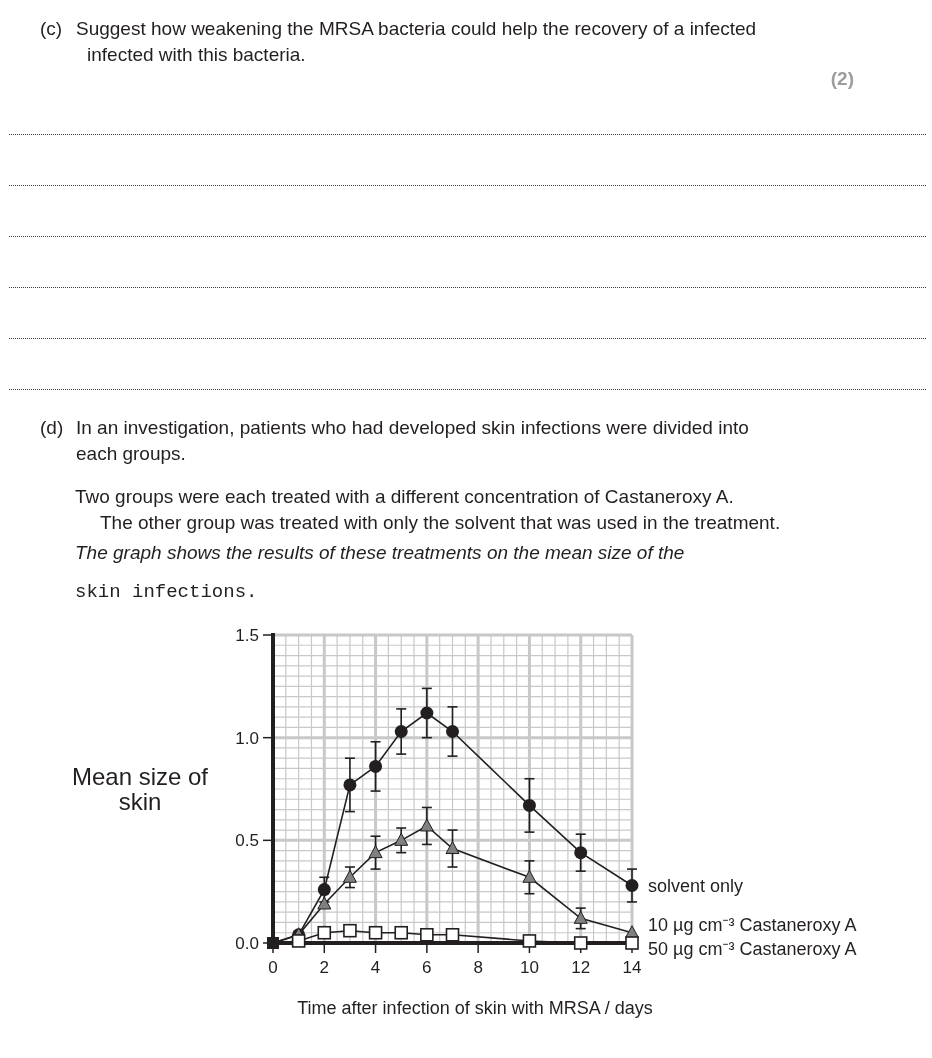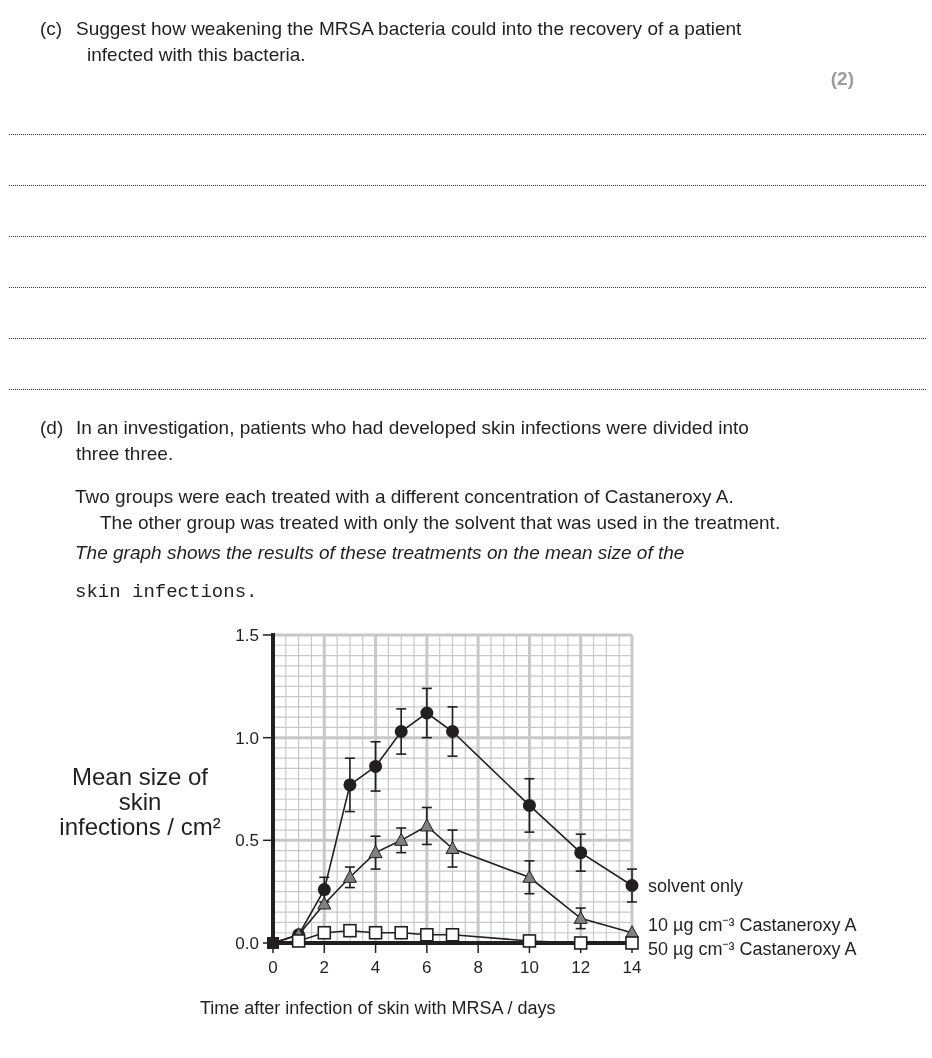--- a/index.html
+++ b/index.html
@@ -10,54 +10,53 @@
   .q .txt { position: absolute; left: 36px; top: 0; white-space: nowrap; }
   .marks { position: absolute; right: 78px; top: 68px; font-size: 19px; color: #9d9d9d; font-weight: bold; }
   .answer-line { position: absolute; left: 9px; width: 917px; height: 0;
                  border-top: 1.5px dotted #3a3a3a; }
   .para { position: absolute; left: 75px; font-size: 19px; line-height: 26px; white-space: nowrap; text-align: right; }
   svg#chart { position: absolute; left: 0; top: 0; }
   .tick-label { font-size: 17px; fill: #231f20; font-family: "Liberation Sans", sans-serif; }
   .legend-label { font-size: 18px; fill: #231f20; font-family: "Liberation Sans", sans-serif; }
   .ylabel { position: absolute; left: 50px; top: 764px; width: 180px; text-align: center;
             font-size: 24px; line-height: 25px; }
-  .xlabel { position: absolute; left: 200px; top: 998px; width: 550px; text-align: left; font-size: 18px; }
+  .xlabel { position: absolute; left: 200px; top: 998px; width: 550px; text-align: center; font-size: 18px; }
 </style>
 </head>
 <body>
 
 <div class="q" style="left:40px; top:16px;">
   <span class="lbl">(c)</span>
-  <span class="txt">Suggest how weakening the MRSA bacteria could into the recovery of a patient</span>
+  <span class="txt">Suggest how weakening the MRSA bacteria could help the recovery of a infected</span>
   <span class="txt" style="top:26px;margin-left:11px;">infected with this bacteria.</span>
 </div>
 <div class="marks">(2)</div>
 
 <div id="answer-lines">
     <div class="answer-line" style="top: 134px;"></div>
     <div class="answer-line" style="top: 185px;"></div>
     <div class="answer-line" style="top: 236px;"></div>
     <div class="answer-line" style="top: 287px;"></div>
     <div class="answer-line" style="top: 338px;"></div>
     <div class="answer-line" style="top: 389px;"></div>
   </div>
 
 <div class="q" style="left:40px; top:415px;">
   <span class="lbl">(d)</span>
   <span class="txt">In an investigation, patients who had developed skin infections were divided into</span>
-  <span class="txt" style="top:26px;">three three.</span>
+  <span class="txt" style="top:26px;">each groups.</span>
 </div>
 <div class="para" style="top:484px;">Two groups were each treated with a different concentration of Castaneroxy A.</div>
 <div class="para" style="top:510px;margin-left:25px;">The other group was treated with only the solvent that was used in the treatment.</div>
 <div class="para" style="top:540px;font-style:italic;">The graph shows the results of these treatments on the mean size of the</div>
 <div class="para" style="top:579px;font-family:Liberation Mono, monospace;">skin infections.</div>
 
 <div class="ylabel">
   <div>Mean size of skin</div>
-  <div>infections / cm²</div>
 </div>
 <div class="xlabel">Time after infection of skin with MRSA / days</div>
 
 <svg id="chart" width="932" height="1058">
     <g>
       <line x1="273" y1="635" x2="273" y2="943" stroke="#c8c8c8" stroke-width="3"></line>
       <line x1="285.82142857142856" y1="635" x2="285.82142857142856" y2="943" stroke="#c8c8c8" stroke-width="1.2"></line>
       <line x1="298.64285714285717" y1="635" x2="298.64285714285717" y2="943" stroke="#c8c8c8" stroke-width="1.2"></line>
       <line x1="311.4642857142857" y1="635" x2="311.4642857142857" y2="943" stroke="#c8c8c8" stroke-width="1.2"></line>
       <line x1="324.2857142857143" y1="635" x2="324.2857142857143" y2="943" stroke="#c8c8c8" stroke-width="3"></line>

